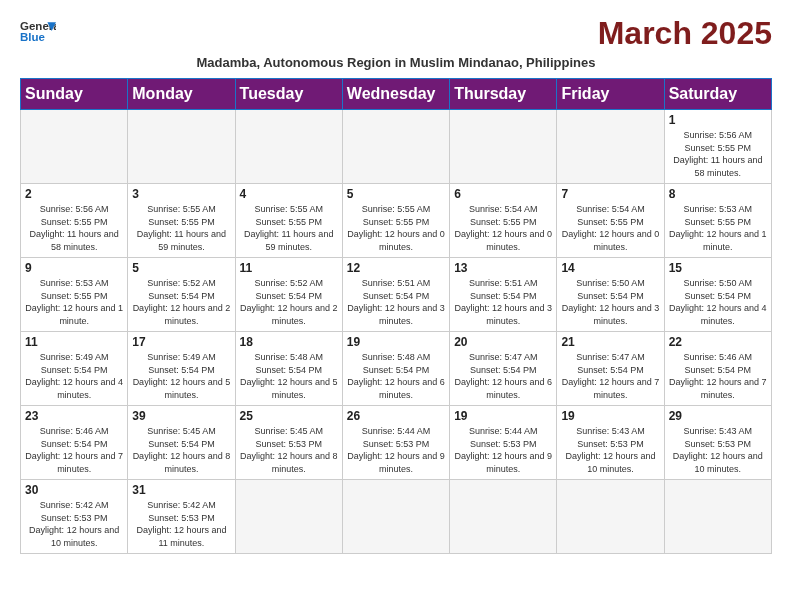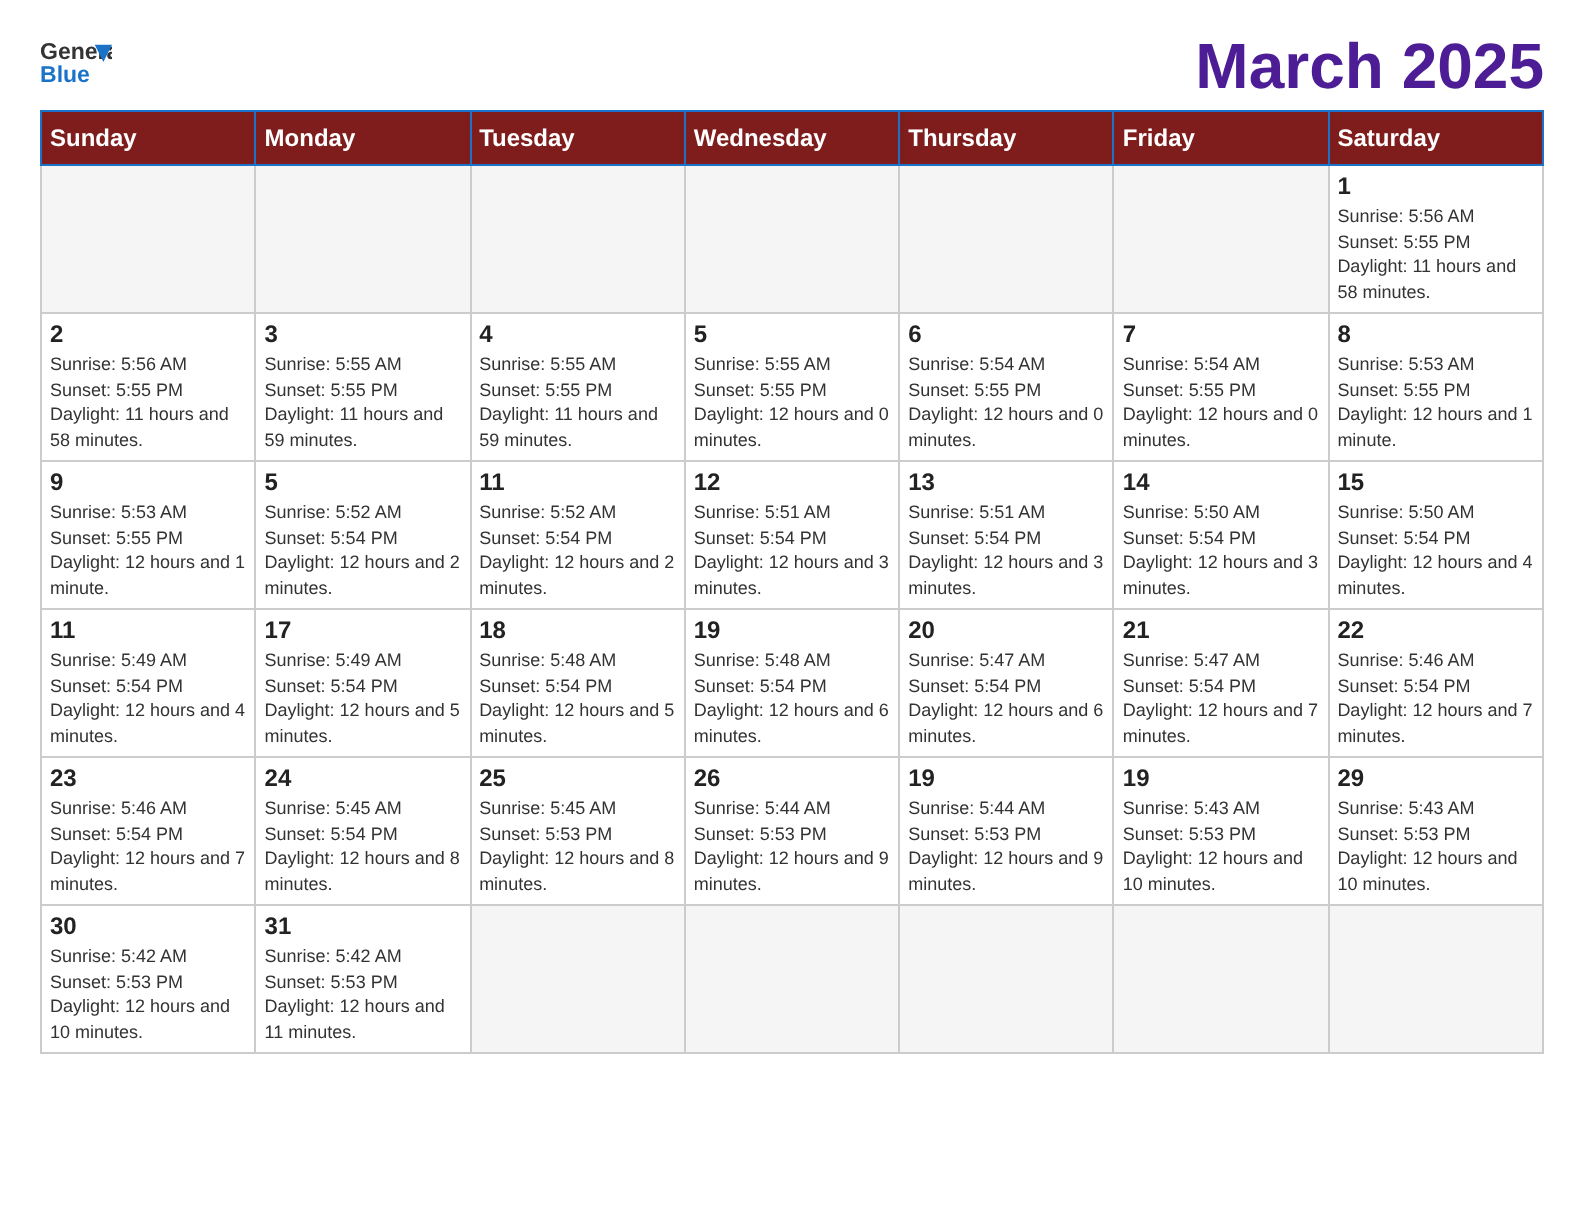--- a/index.html
+++ b/index.html
@@ -28,39 +28,39 @@
     .logo-icon {
       width: 36px;
       height: 30px;
     }
     .title-area {
       text-align: right;
     }
     .month-title {
       font-size: 32px;
       font-weight: bold;
-      color: #4c1d95;
+      color: #7f1d1d;
       line-height: 1.1;
     }
     .subtitle {
       font-size: 13px;
       color: #333;
       text-align: center;
       margin-bottom: 8px;
       font-weight: bold;
     }
     table {
       width: 100%;
       border-collapse: collapse;
       table-layout: fixed;
     }
     thead tr th {
-      background: #7f1d1d;
+      background: #701a75;
       color: #fff;
-      font-size: 12px;
+      font-size: 16px;
       font-weight: bold;
       padding: 6px 4px;
       text-align: left;
       border: 1px solid #1a73c8;
     }
     tbody tr td {
       border: 1px solid #ccc;
       vertical-align: top;
       padding: 3px 4px;
       font-size: 9.5px;
@@ -75,39 +75,41 @@
       font-size: 12px;
       font-weight: bold;
       display: block;
       margin-bottom: 2px;
       color: #222;
     }
     .day-info {
       font-size: 9px;
       line-height: 1.4;
       color: #333;
+      text-align: center;
     }
   </style>
 </head>
 <body>
 
 <div class="page">
   <div class="header-top">
     <div class="logo">
       <svg class="logo-icon" viewBox="0 0 50 40">
         <text x="0" y="18" font-size="16" font-weight="bold" fill="#333">General</text>
         <text x="0" y="34" font-size="16" font-weight="bold" fill="#1a73c8">Blue</text>
         <polygon points="38,8 50,8 44,20" fill="#1a73c8"></polygon>
       </svg>
     </div>
     <div class="title-area">
       <div class="month-title">March 2025</div>
     </div>
   </div>
 
+  <div class="subtitle">Madamba, Autonomous Region in Muslim Mindanao, Philippines</div>
 
   <table>
     <thead>
       <tr>
         <th>Sunday</th>
         <th>Monday</th>
         <th>Tuesday</th>
         <th>Wednesday</th>
         <th>Thursday</th>
         <th>Friday</th>
@@ -285,21 +287,21 @@
         </tr>
         <tr>
           <td>
             <span class="day-num">23</span>
             <div class="day-info">Sunrise: 5:46 AM
 Sunset: 5:54 PM
 Daylight: 12 hours
 and 7 minutes.</div>
           </td>
           <td>
-            <span class="day-num">24</span>
+            <span class="day-num">39</span>
             <div class="day-info">Sunrise: 5:45 AM
 Sunset: 5:54 PM
 Daylight: 12 hours
 and 8 minutes.</div>
           </td>
           <td>
             <span class="day-num">25</span>
             <div class="day-info">Sunrise: 5:45 AM
 Sunset: 5:53 PM
 Daylight: 12 hours

